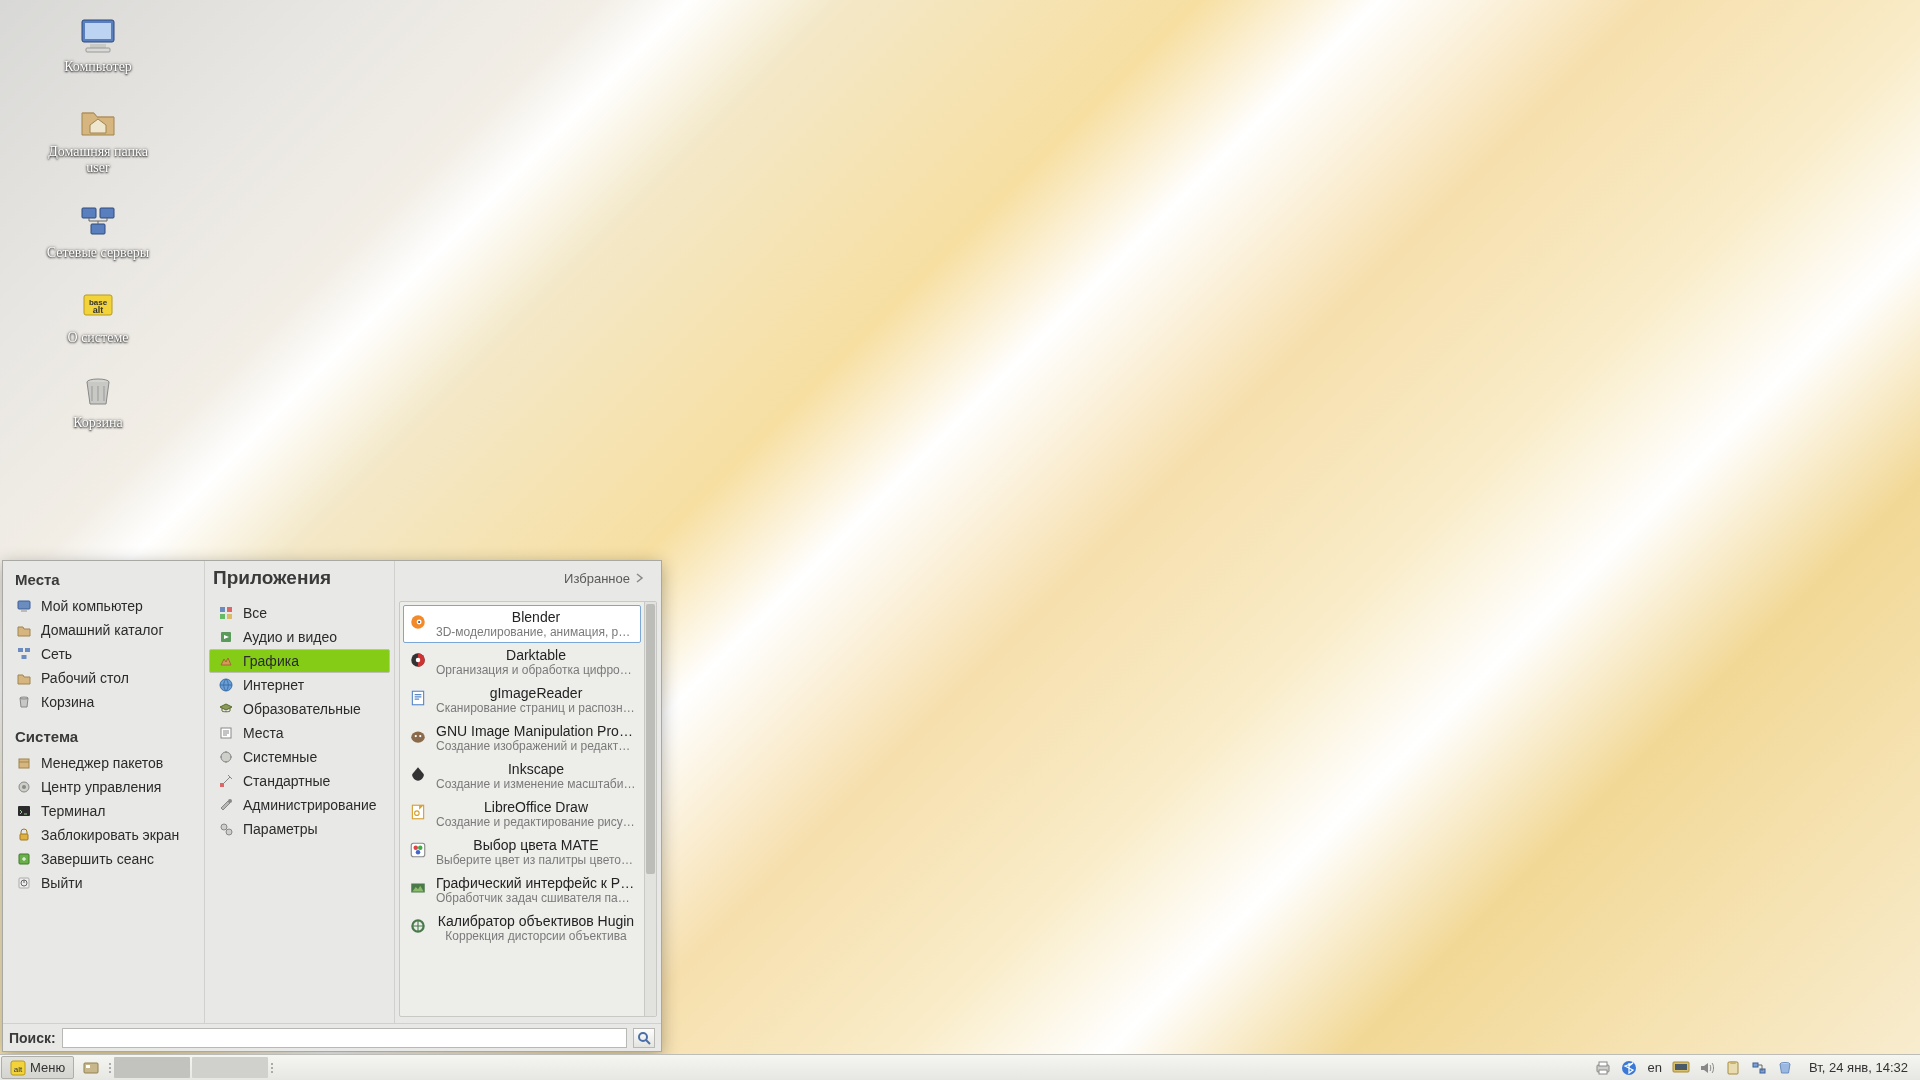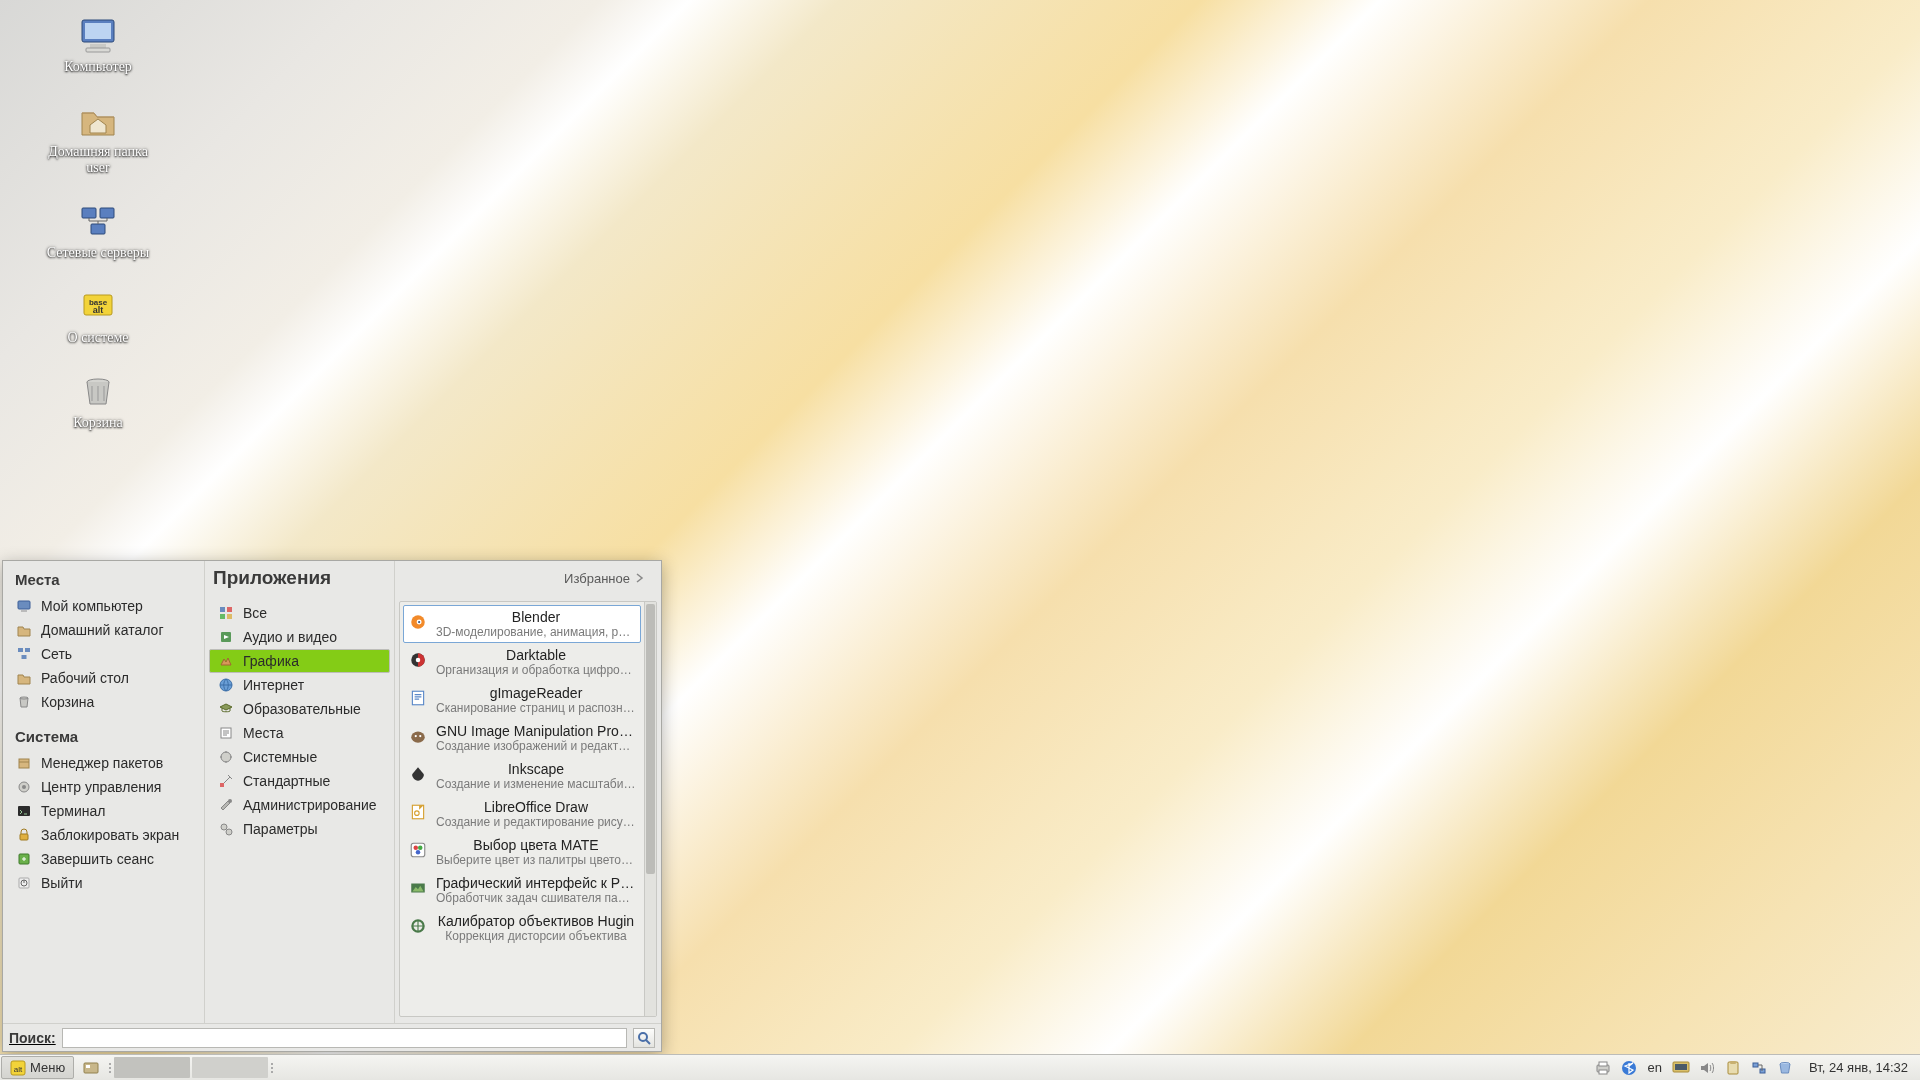--- a/index.html
+++ b/index.html
@@ -55,21 +55,21 @@
 .app-list-inner { position: absolute; inset: 0 12px 0 0; padding: 3px; }
 .app-scrollbar { position: absolute; right: 0; top: 0; bottom: 0; width: 12px; background: #e2e2de; border-left: 1px solid #c8c8c4; }
 .app-scrollbar .thumb { position: absolute; left: 1px; right: 1px; top: 2px; height: 270px; background: #bcbcb8; border-radius: 2px; }
 .app-row { display: flex; align-items: flex-start; gap: 8px; padding: 4px 5px; cursor: pointer; border-radius: 2px; text-align: center; }
 .app-row.selected { background: #fff; border: 1px solid #7aa7d6; padding: 3px 4px; }
 .app-row .aico { width: 20px; height: 26px; flex-shrink: 0; display: flex; align-items: center; justify-content: center; }
 .app-row .atxt { flex: 1; min-width: 0; }
 .app-row .aname { font-size: 14px; color: #222; white-space: nowrap; overflow: hidden; text-overflow: ellipsis; }
 .app-row .adesc { font-size: 12px; color: #7a7a7a; white-space: nowrap; overflow: hidden; text-overflow: ellipsis; }
 
-.search-row { height: 28px; display: flex; align-items: center; gap: 6px; padding: 0 6px; border-top: 1px solid #d0d0cc; text-decoration: underline; }
+.search-row { height: 28px; display: flex; align-items: center; gap: 6px; padding: 0 6px; border-top: 1px solid #d0d0cc; }
 .search-row label { font-size: 14px; font-weight: bold; color: #3a3a3a; }
 .search-row input { flex: 1; height: 20px; font-size: 13px; padding: 1px 4px; border: 1px solid #b8b8b4; background: #fff; }
 .search-row .go { width: 22px; height: 20px; border: 1px solid #b8b8b4; background: linear-gradient(#fdfdfc,#e4e4e0); display: flex; align-items: center; justify-content: center; cursor: pointer; }
 
 
 .panel { position: absolute; left: 0; right: 0; bottom: 0; height: 26px; background: linear-gradient(#f5f5f2,#e6e6e2); border-top: 1px solid #bcbcb8; display: flex; align-items: stretch; font-size: 13px; color: #333; }
 .panel .btn { display: flex; align-items: center; gap: 4px; padding: 0 8px; cursor: pointer; }
 .panel .btn.active { background: linear-gradient(#e2e2de,#d4d4d0); border: 1px solid #aeaeaa; margin: 1px; border-radius: 2px; }
 .panel .task-empty { width: 76px; background: #c2c2be; margin: 2px 1px; border-radius: 1px; }
 .panel .grip { width: 6px; display: flex; flex-direction: column; justify-content: center; gap: 2px; padding-left: 2px; }

